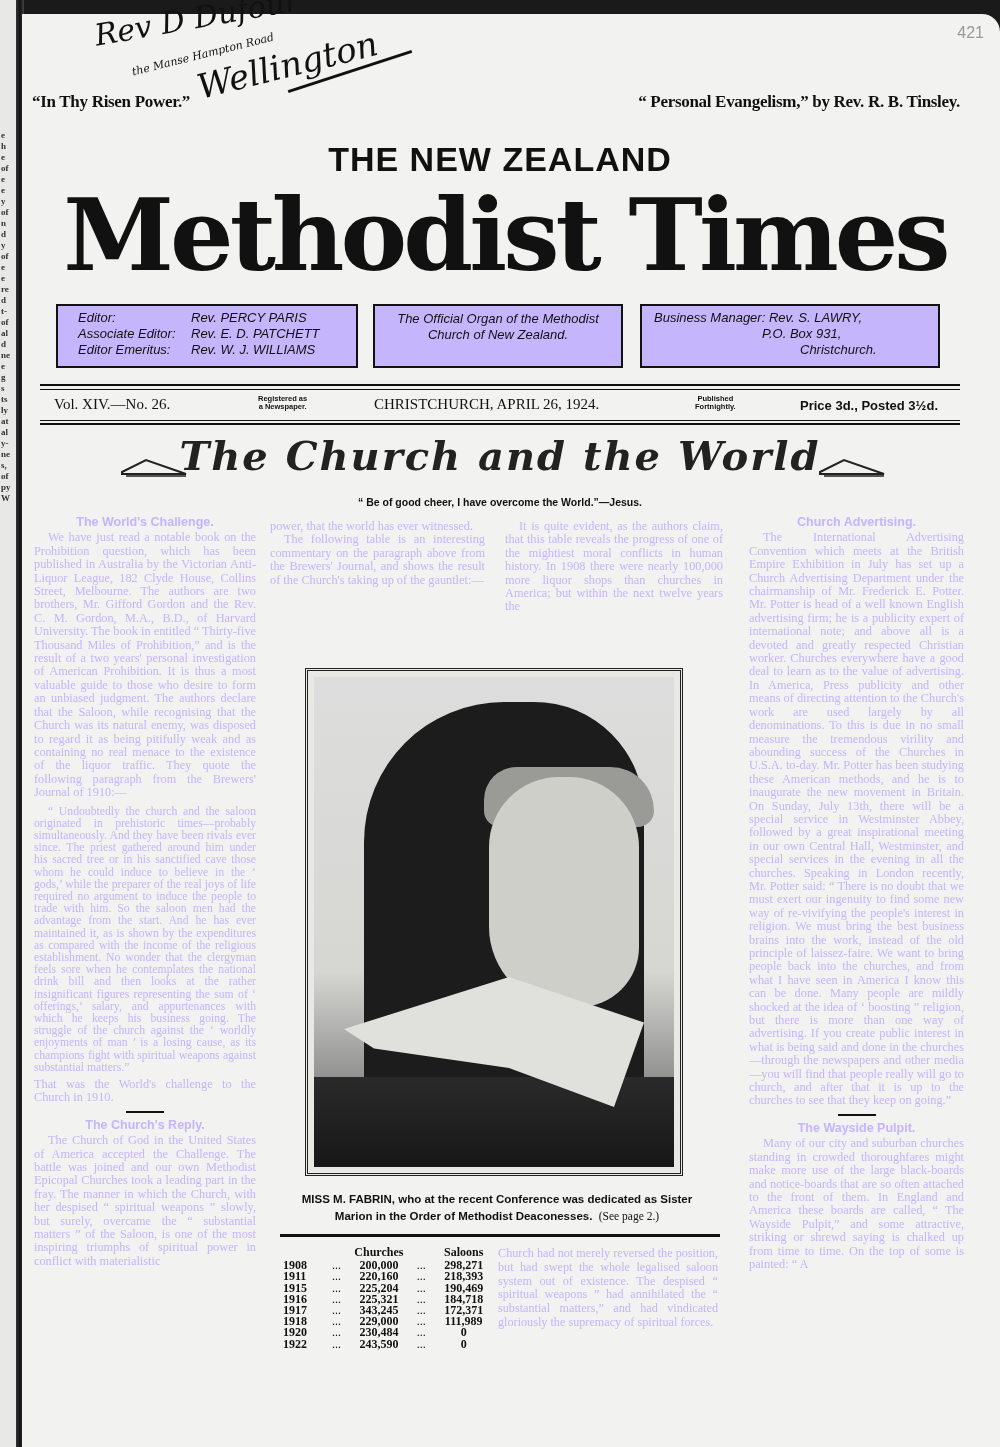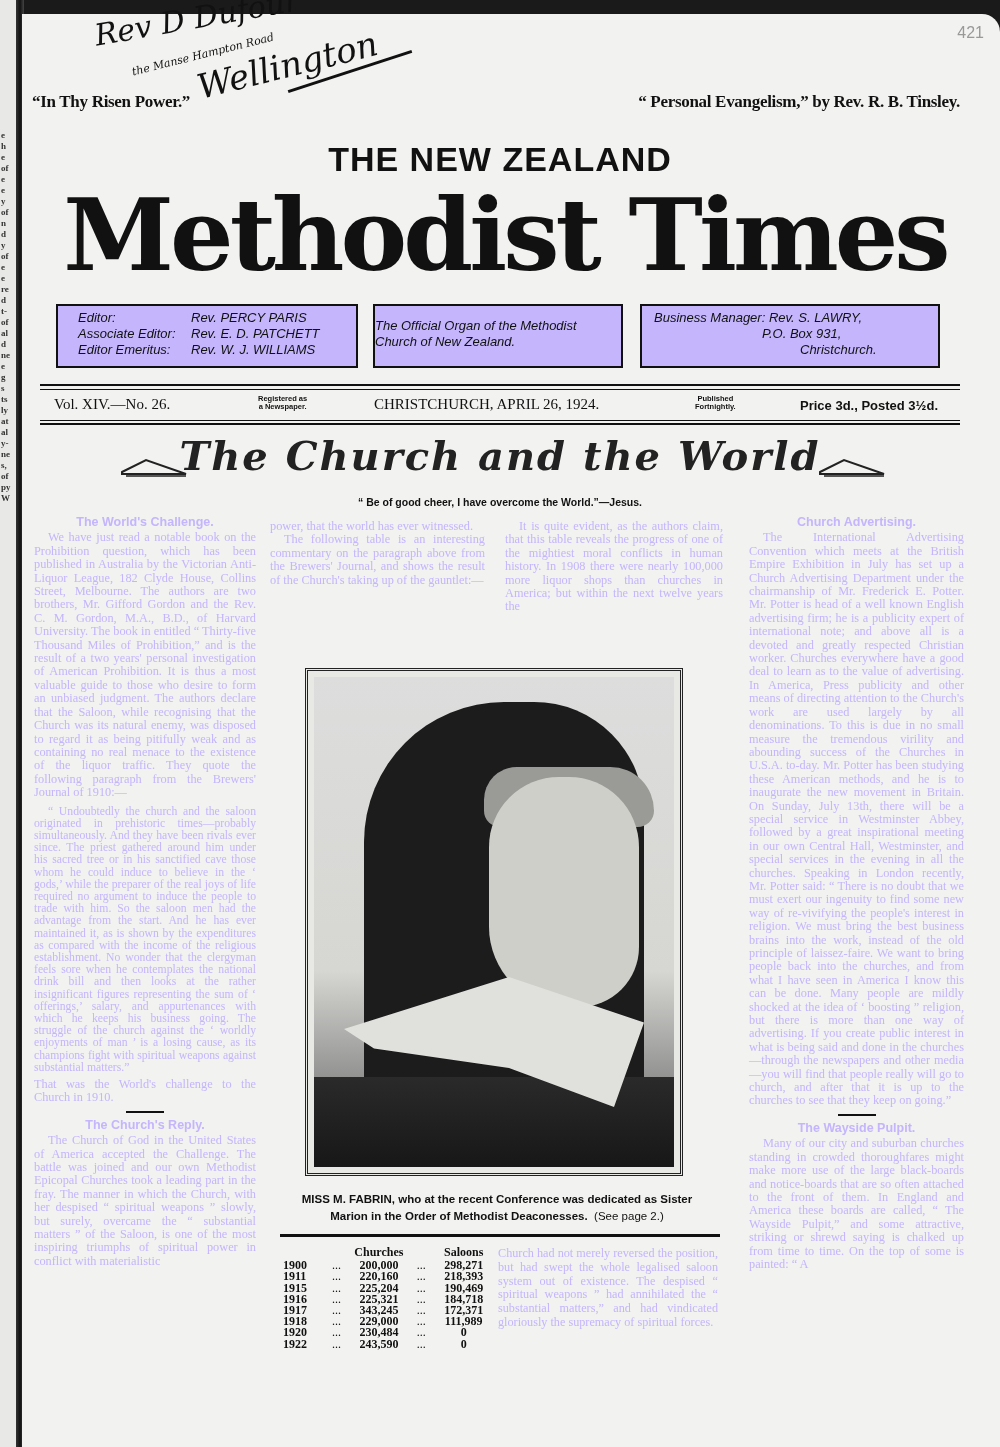--- a/index.html
+++ b/index.html
@@ -52,21 +52,21 @@
   }
 
   .staff-box {
     position: absolute; top: 304px; height: 64px; border: 2px solid #111; background: #c4b5fd;
     font-family: "Liberation Sans", sans-serif; font-style: italic; font-size: 13px; line-height: 16px;
   }
   .staff-box .row { white-space: nowrap; }
   .staff-box .lbl { display: inline-block; }
   .box-editors { left: 56px; width: 302px; padding: 4px 0 0 20px; }
   .box-editors .lbl { width: 113px; }
-  .box-organ { left: 373px; width: 250px; text-align: left; padding-top: 12px; }
+  .box-organ { left: 373px; width: 250px; text-align: center; padding-top: 5px; }
   .box-business { left: 640px; width: 300px; padding: 4px 0 0 8px; }
 
   .rule { position: absolute; left: 40px; width: 920px; background: #111; }
 
   .dateline {
     position: absolute; top: 393px; left: 40px; width: 920px; height: 26px;
     font-size: 15px;
   }
   .dateline > span { position: absolute; top: 3px; white-space: nowrap; }
   .dl-vol { left: 14px; text-align: center; }
@@ -116,21 +116,21 @@
   .photo-hood { position: absolute; left: 50px; top: 25px; width: 280px; height: 440px; background: #1c1c1c; border-radius: 140px 110px 20px 20px; }
   .photo-face { position: absolute; left: 175px; top: 100px; width: 150px; height: 230px; background: #cfcfca; border-radius: 70px 70px 60px 80px; }
   .photo-hair { position: absolute; left: 170px; top: 90px; width: 170px; height: 60px; background: #9a9a96; border-radius: 60px 80px 30px 30px; }
   .photo-collar { position: absolute; left: 30px; top: 300px; width: 300px; height: 130px; background: #e0e0dc; clip-path: polygon(0 40%,55% 0,100% 35%,90% 100%,55% 70%,10% 55%); }
   .photo-body { position: absolute; left: 0; top: 400px; width: 100%; height: 100px; background: linear-gradient(#2a2a2a,#151515); }
 
   .caption {
     position: absolute; left: 282px; top: 1191px; width: 430px; text-align: center;
     font-family: "Liberation Sans", sans-serif; font-weight: bold; font-size: 11.5px; line-height: 17px;
   }
-  .caption .ref { font-family: Liberation Sans, sans-serif; font-weight: normal; margin-top: 44px; }
+  .caption .ref { font-family: Liberation Serif, serif; font-weight: normal; margin-top: 44px; }
 
   .table-rule { position: absolute; left: 280px; top: 1234px; width: 440px; height: 3px; border-top: 2px solid #111; border-bottom: 1px solid #111; }
 
   .stats-table {
     position: absolute; left: 283px; top: 1247px; width: 210px;
     font-family: "Liberation Serif", serif; font-size: 12px; line-height: 11.2px; border-collapse: collapse;
   }
   .stats-table th { font-weight: bold; font-size: 12px; text-align: center; padding-bottom: 2px; }
   .stats-table td { padding: 0; }
   .stats-table td.yr { width: 40px; font-weight: bold; }
@@ -273,21 +273,21 @@
     <tr>
       <th></th>
       <th></th>
       <th>Churches</th>
       <th></th>
       <th>Saloons</th>
     </tr>
   </thead>
   <tbody id="table-body">
       <tr>
-        <td class="yr">1900</td>
+        <td class="yr">1908</td>
         <td class="dots">...</td>
         <td class="num">200,000</td>
         <td class="dots">...</td>
         <td class="num">298,271</td>
       </tr>
       <tr>
         <td class="yr">1911</td>
         <td class="dots">...</td>
         <td class="num">220,160</td>
         <td class="dots">...</td>

